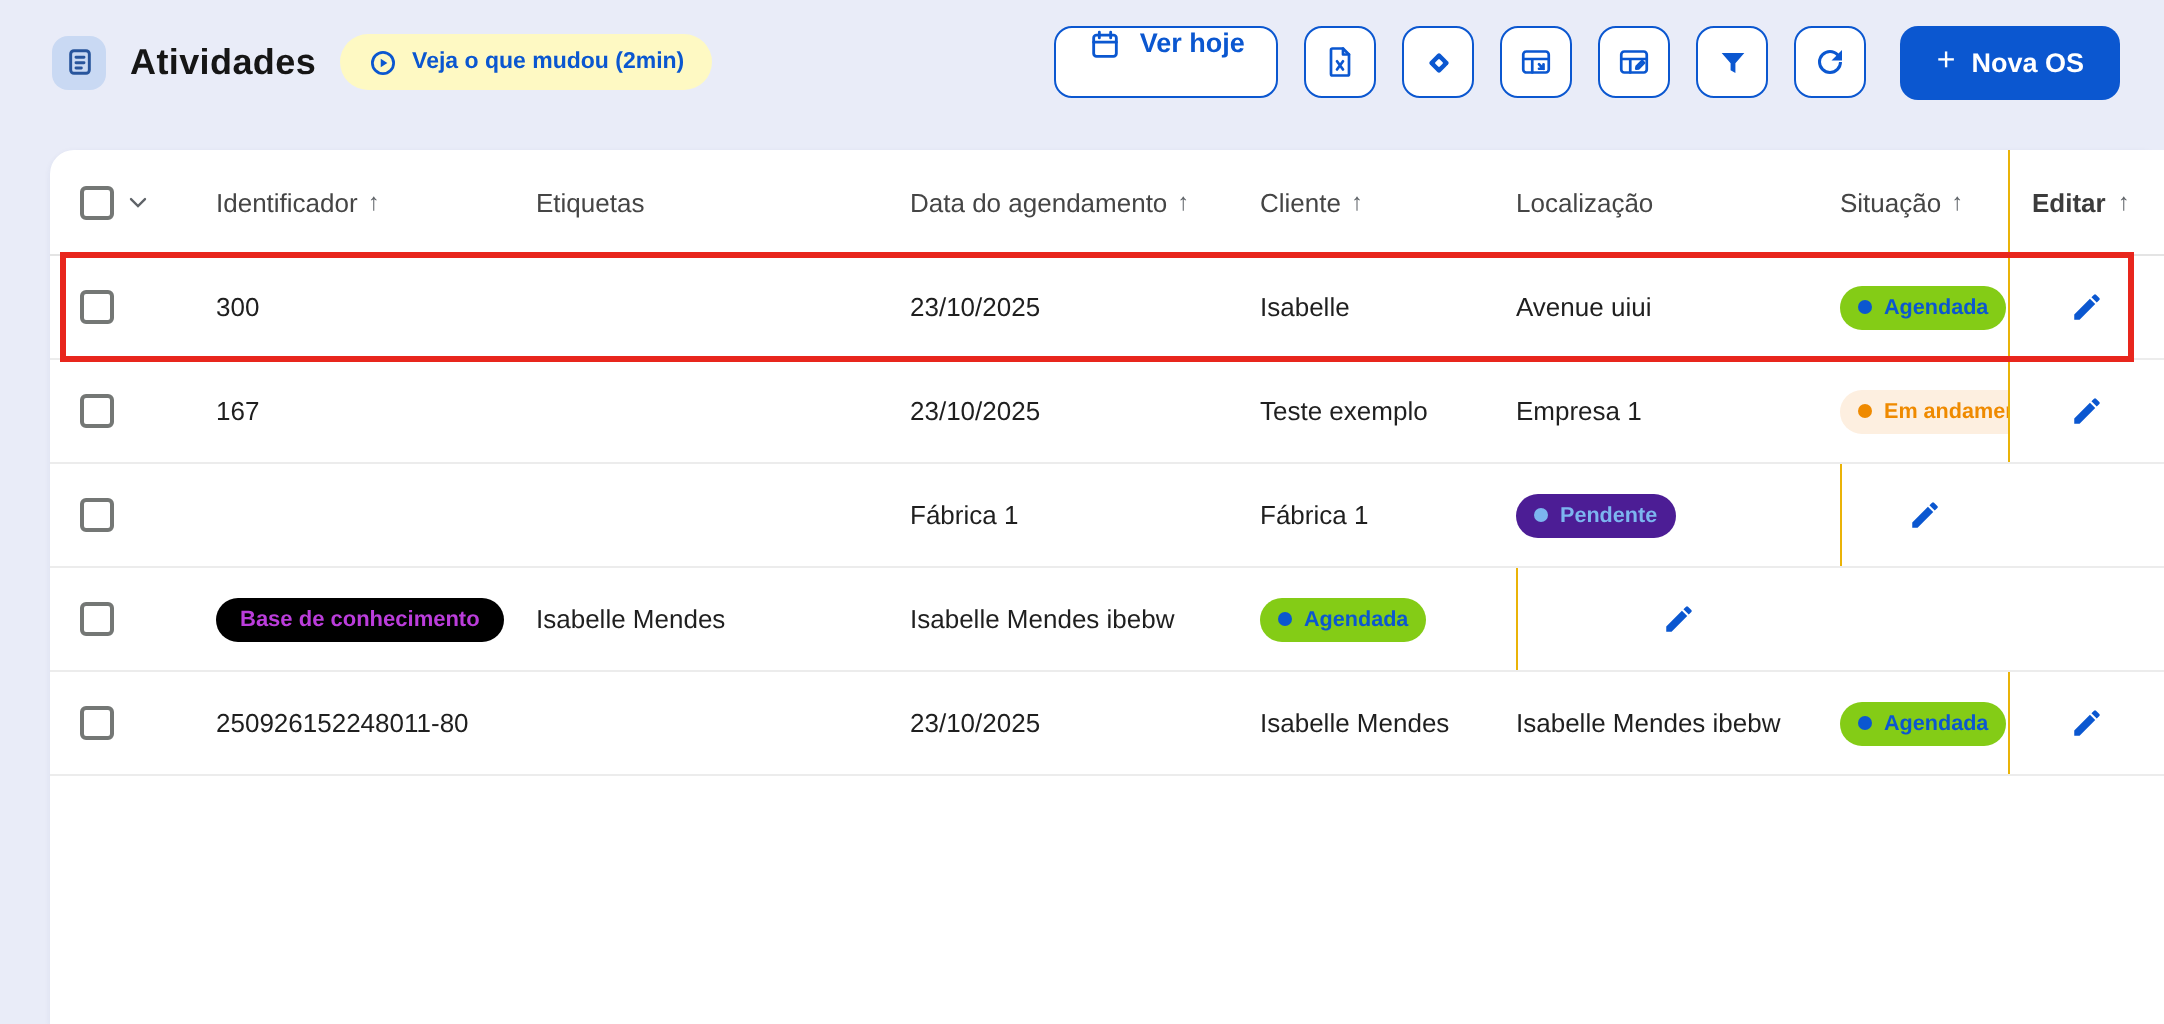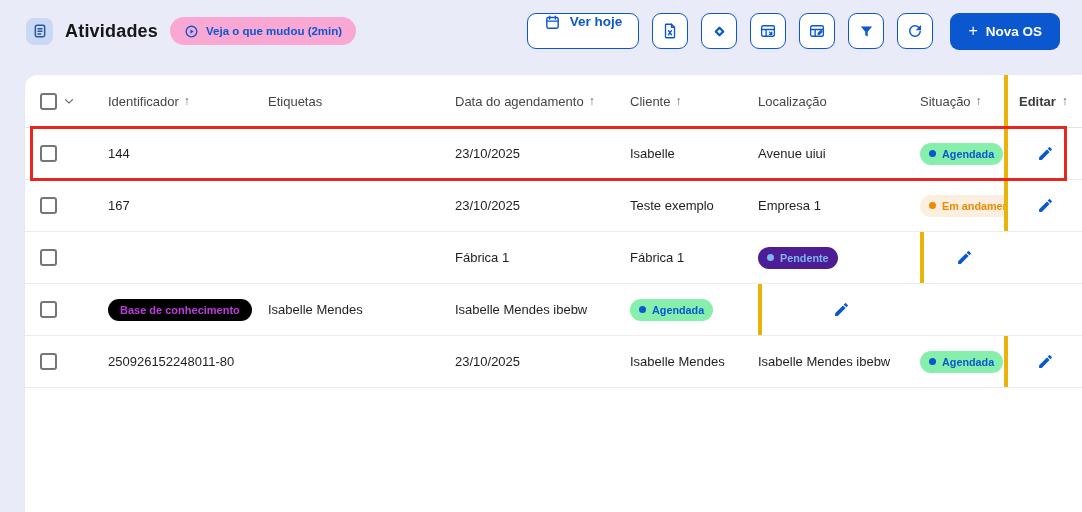--- a/index.html
+++ b/index.html
@@ -22,21 +22,21 @@
   }
   .topbar-left { display:flex; align-items:center; gap:12px; }
   .app-icon {
     width:27px; height:27px; border-radius:8px;
     background:#c9d9f3; display:flex; align-items:center; justify-content:center;
     flex:0 0 auto;
   }
   .page-title { font-size:18px; font-weight:700; color:#161616; letter-spacing:.2px; }
   .changelog-pill {
     display:flex; align-items:center; gap:7px;
-    background:#f9a8d4; border:none; cursor:pointer;
+    background:#fef9c3; border:none; cursor:pointer;
     height:28px; padding:0 14px; border-radius:15px;
     color:#0b57d0; font-weight:700; font-size:11.5px;
     font-family:"Liberation Sans", sans-serif;
   }
   .topbar-right { display:flex; align-items:center; gap:13px; }
   .btn-outline {
     height:36px; display:flex; align-items:flex-start; gap:9px;
     padding:0 16px; background:#fff; cursor:pointer;
     border:1.5px solid #0b57d0; border-radius:9px;
     color:#0b57d0; font-weight:600; font-size:13.5px;
@@ -75,35 +75,35 @@
   }
   .sort-arrow { color:#5f6368; font-size:12px; }
   .cell { font-size:13px; color:#1f1f1f; white-space:nowrap; overflow:hidden; padding-right:8px; }
   .cell-select { padding-left:15px; display:flex; align-items:center; gap:5px; overflow:visible; }
   .checkbox {
     width:17px; height:17px; border:2px solid #747775; border-radius:3px;
     background:#fff; cursor:pointer; flex:0 0 auto; display:inline-block;
   }
   .cell-status { overflow:hidden; }
   .cell-edit {
-    border-left:4px solid #eab308; height:100%;
+    border-left:1px solid #eab308; height:100%;
     display:flex; align-items:center; justify-content:center;
     background:#fff; padding-right:0; overflow:visible;
   }
   .hcell.cell-edit { justify-content:flex-start; padding-left:11px; gap:6px; }
   .edit-btn { background:none; border:none; cursor:pointer; display:flex; align-items:center; }
 
   
   .badge {
     display:inline-flex; align-items:center; gap:6px;
     padding:5px 9px; border-radius:14px;
     font-size:10.8px; font-weight:700; white-space:nowrap;
   }
   .dot { width:7px; height:7px; border-radius:50%; display:inline-block; flex:0 0 auto; }
-  .badge-agendada     { background:#86efac; color:#0b57d0; }
+  .badge-agendada     { background:#84cc16; color:#0b57d0; }
   .badge-agendada .dot{ background:#0b57d0; }
   .badge-em-andamento { background:#fdefe0; color:#ef8a00; }
   .badge-em-andamento .dot{ background:#ef8a00; }
   .badge-pendente     { background:#4c1d95; color:#7cb5ef; }
   .badge-pendente .dot{ background:#7cb5ef; }
   .tag-pill {
     display:inline-block; background:#000000; color:#bb3ddb;
     font-size:11px; font-weight:600; padding:5px 12px; border-radius:13px;
     white-space:nowrap;
   }
@@ -246,21 +246,21 @@
     <div class="hcell cell-edit">
       <span style="font-weight:600;color:#3c3c3c;">Editar</span>
       <span class="sort-arrow">↑</span>
     </div>
   </div>
 
   <div class="trow">
     <div class="cell cell-select">
         <span class="checkbox"></span>
       </div>
-    <div class="cell">144</div>
+    <div class="cell">300</div>
     <div class="cell"></div>
     <div class="cell">23/10/2025</div>
     <div class="cell">Isabelle</div>
     <div class="cell">Avenue uiui</div>
     <div class="cell cell-status">
       <span class="badge badge-agendada">
           <span class="dot"></span>
           <span>Agendada</span>
         </span>
     </div>

